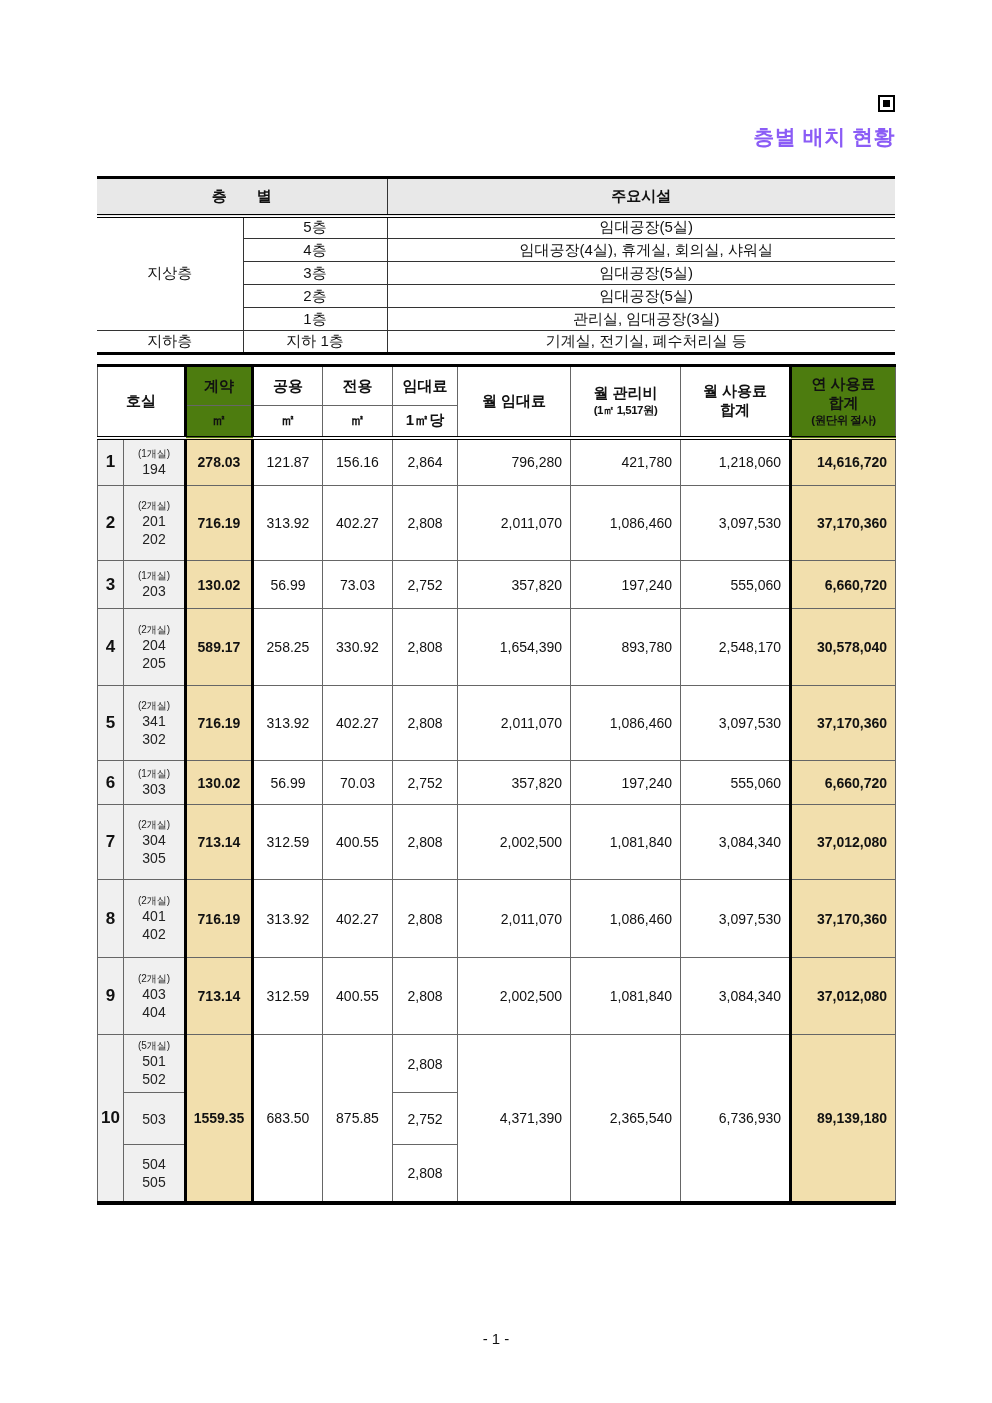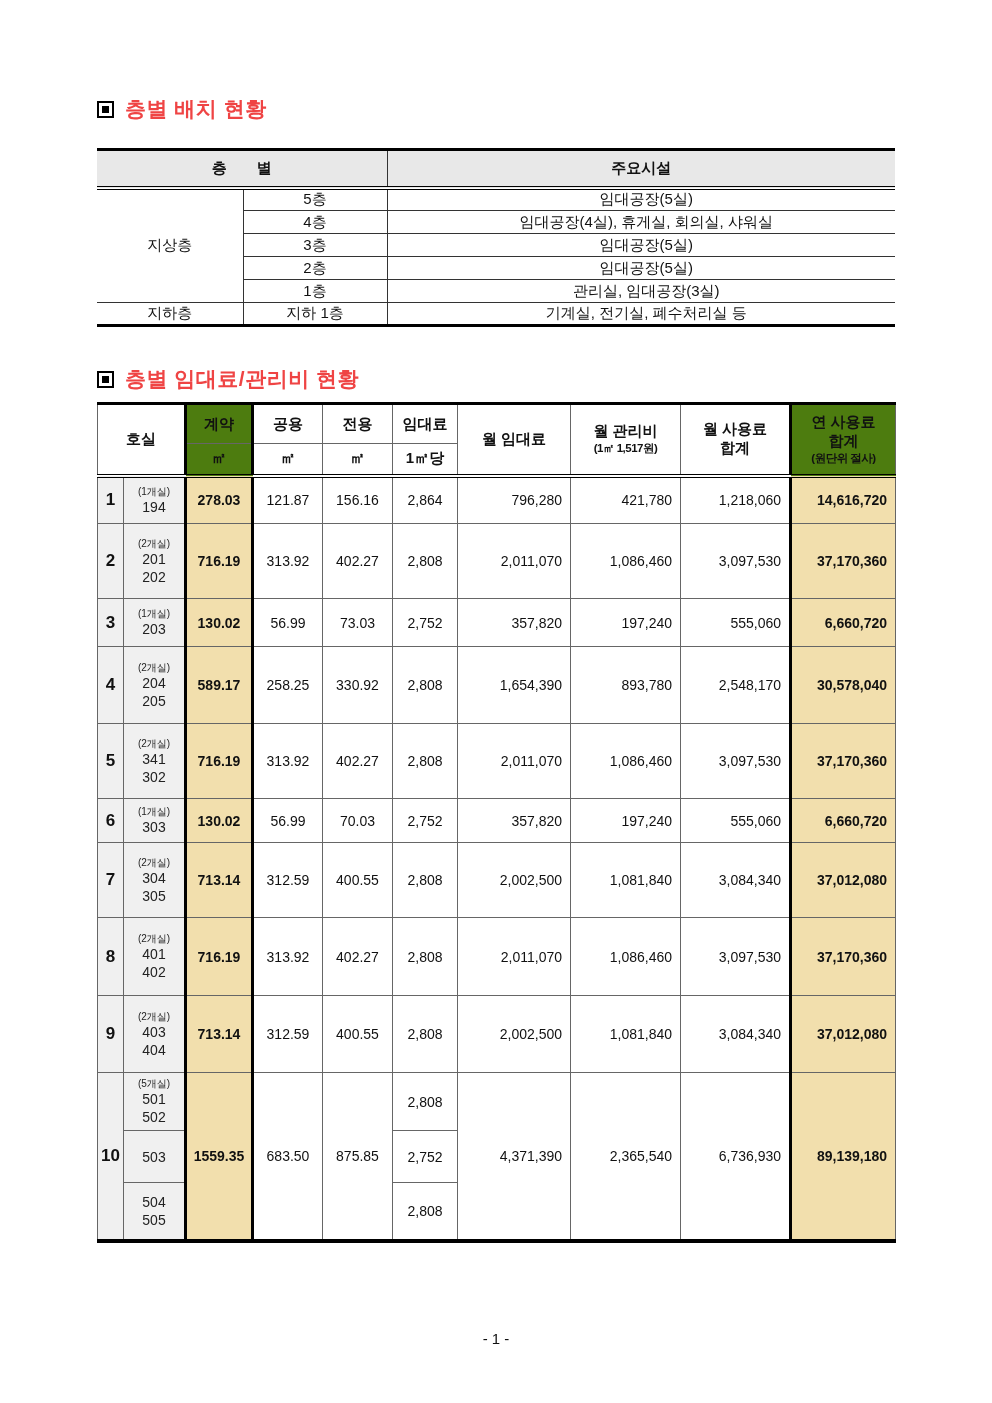--- a/index.html
+++ b/index.html
@@ -4,21 +4,21 @@
 <style>
   * { margin:0; padding:0; box-sizing:border-box; }
   html,body { background:#ffffff; }
   body {
     width:992px; height:1403px; position:relative; overflow:hidden;
     font-family:"Liberation Sans","DejaVu Sans",sans-serif; color:#111;
   }
   .content { padding:95px 97px 0 97px; }
 
   
-  .section-title { display:flex; align-items:center; gap:11px; font-size:21px; font-weight:bold; color:#ef4444; letter-spacing:0.5px; }
+  .section-title { display:flex; align-items:flex-end; gap:11px; font-size:21px; font-weight:bold; color:#8b5cf6; letter-spacing:0.5px;flex-direction:column; }
   .marker { width:17px; height:17px; border:2.5px solid #000; display:inline-flex; align-items:center; justify-content:center; flex:0 0 auto; }
   .marker::after { content:""; width:7px; height:7px; background:#000; }
 
   
   table { border-collapse:collapse; table-layout:fixed; }
   .t1 { width:798px; margin-top:25px; border-top:3px solid #000; border-bottom:3px solid #000; font-size:15px; }
   .t1 th { background:#e8e8e8; height:38px; font-weight:bold; border-bottom:4px double #000; }
   .t1 .vline { border-left:1px solid #333; }
   .t1 td { height:23px; text-align:center; }
   .t1 td.facility { text-align:center; padding-left:10px; }
@@ -102,24 +102,20 @@
         <td class="vline facility">관리실, 임대공장(3실)</td>
       </tr>
       <tr>
         <td class="group-name">지하층</td>
         <td class="vline">지하 1층</td>
         <td class="vline facility">기계실, 전기실, 폐수처리실 등</td>
       </tr>
     </tbody>
   </table>
 
-  <div class="section-title title2">
-    <span class="marker"></span>
-    <span>층별 임대료/관리비 현황</span>
-  </div>
 
 
   <table class="t2">
     <colgroup>
       <col style="width:26px">
         <col style="width:62px">
         <col style="width:67px">
         <col style="width:70px">
         <col style="width:70px">
       <col style="width:65px">

